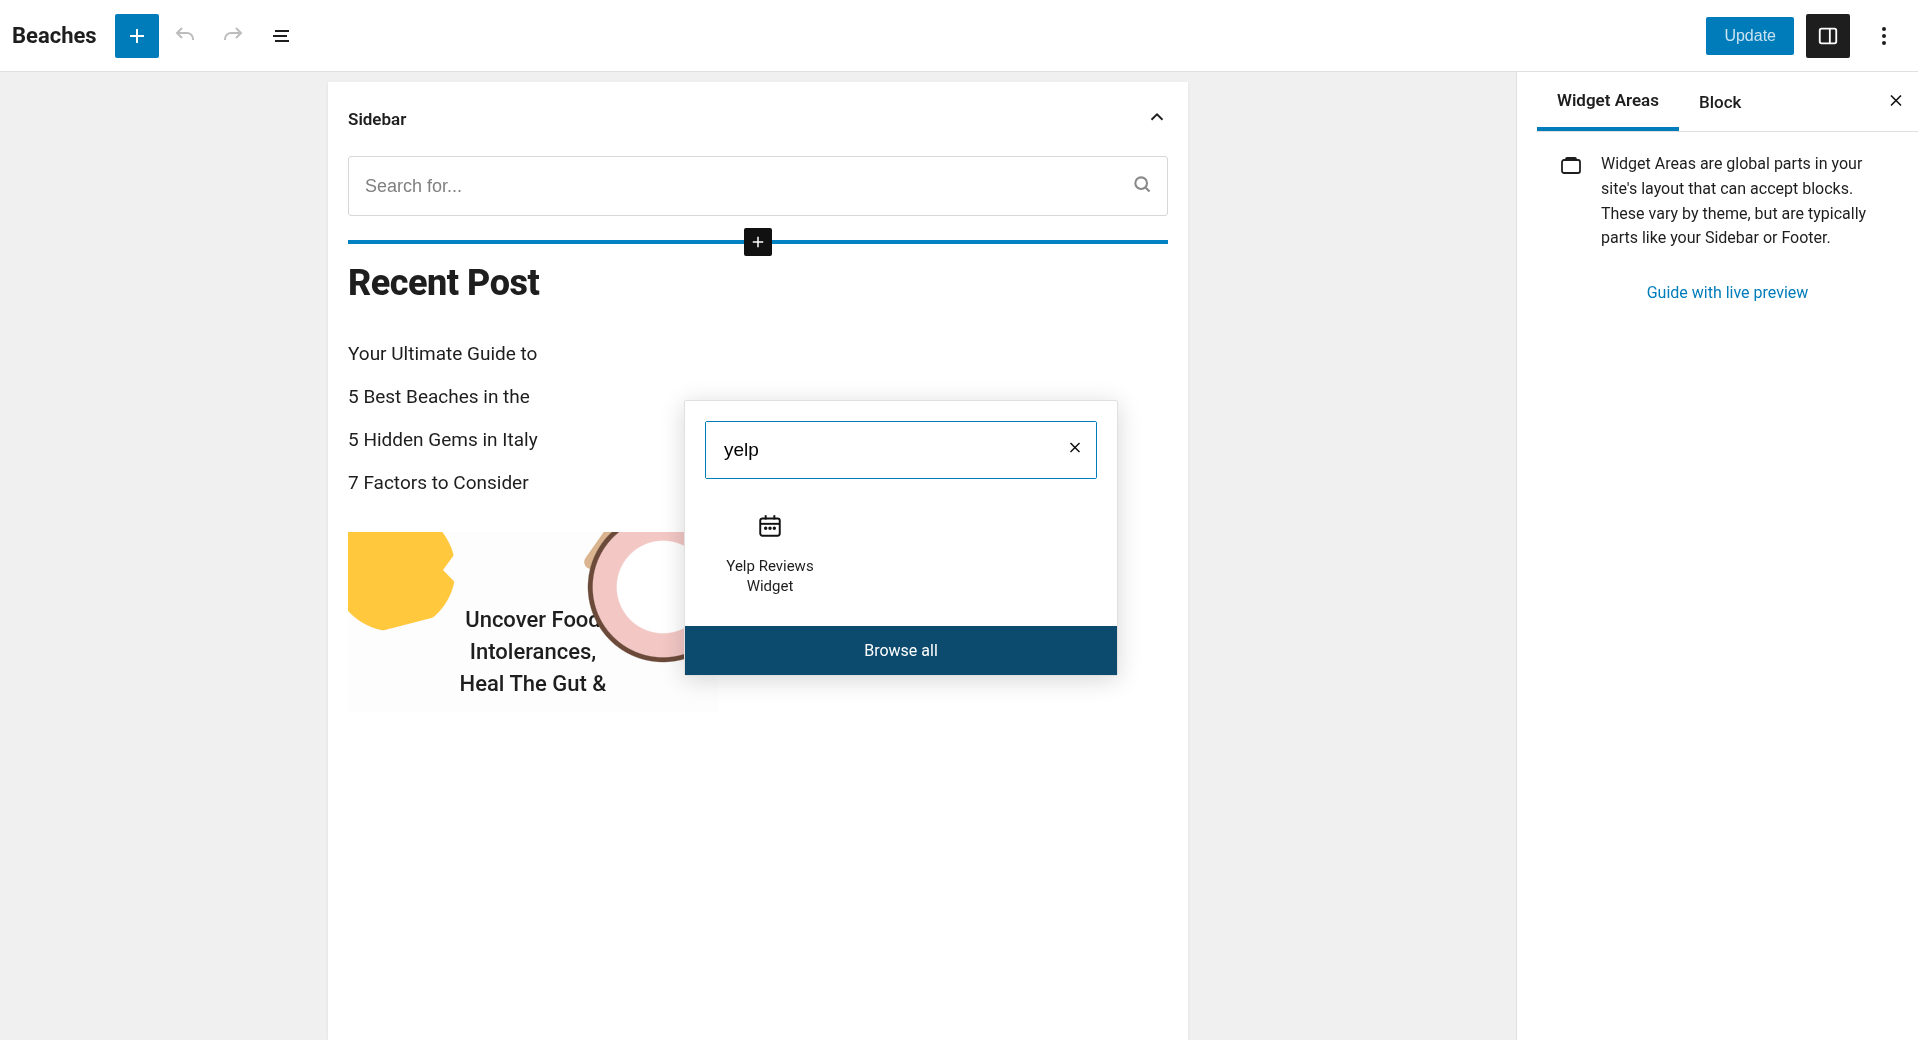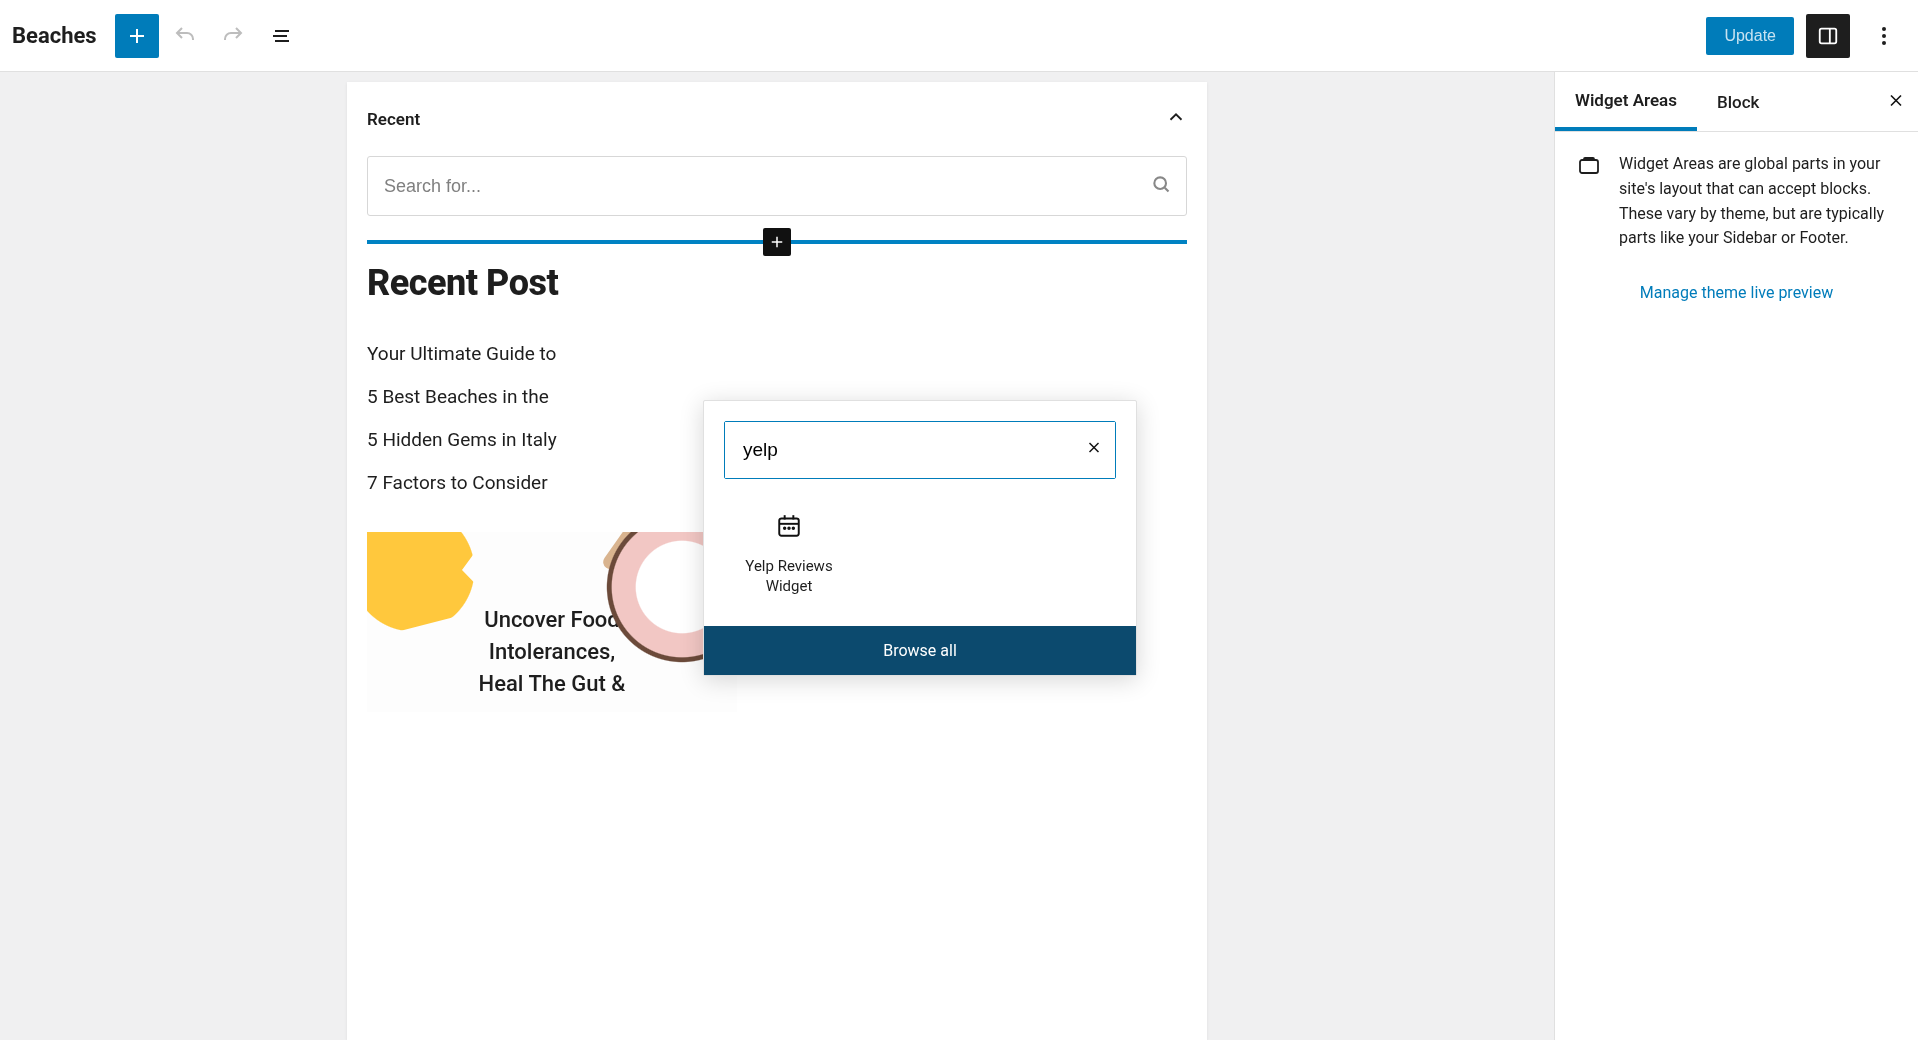--- a/index.html
+++ b/index.html
@@ -53,21 +53,21 @@
   .inserter-search { position: relative; border: 1.5px solid #007cba; border-radius: 2px; }
   .inserter-search input { width: 100%; height: 56px; border: none; outline: none; padding: 0 48px 0 18px; font-size: 19px; }
   .inserter-clear { position: absolute; right: 12px; top: 50%; transform: translateY(-50%); background: none; border: none; cursor: pointer; font-size: 20px; color: #111; }
   .inserter-results { padding: 10px 20px 26px 20px; display: flex; }
   .block-tile { width: 130px; text-align: center; cursor: pointer; padding: 4px; }
   .block-tile-icon { width: 26px; height: 26px; margin: 0 auto 18px auto; color: #111; }
   .block-tile-label { font-size: 15px; line-height: 1.3; }
   .inserter-browse { background: #0c4a6e; color: #fff; text-align: center; padding: 15px; font-size: 16px; cursor: pointer; }
 
   
-  .settings { width: 364px; background: #fff; border-left: 1px solid #e0e0e0; }
+  .settings { width: 402px; background: #fff; border-left: 1px solid #e0e0e0; padding-left: 20px; }
   .settings-tabs { display: flex; align-items: center; border-bottom: 1px solid #e0e0e0; position: relative; }
   .settings-tab { padding: 18px 20px 17px 20px; font-size: 17px; font-weight: 500; cursor: pointer; }
   .settings-tab.active { border-bottom: 4px solid #007cba; font-weight: 600; }
   .settings-close { position: absolute; right: 12px; top: 50%; transform: translateY(-50%); background: none; border: none; cursor: pointer; color: #111; }
   .settings-body { padding: 20px 22px; display: flex; gap: 18px; }
   .settings-body-icon { flex: 0 0 24px; padding-top: 2px; }
   .settings-body-text { font-size: 16px; line-height: 1.55; }
   .settings-link { display: block; text-align: center; color: #007cba; font-size: 16px; padding: 12px 0; cursor: pointer; }
 </style>
 </head>
@@ -117,21 +117,21 @@
           <circle cx="12" cy="19" r="2"></circle>
         </svg>
     </button>
   </div>
 </div>
 
 <div class="main">
   <div class="canvas">
     <div class="panel">
       <div class="panel-header">
-        <span class="panel-title">Recent</span>
+        <span class="panel-title">Sidebar</span>
         <span>
           <svg width="22" height="22" viewBox="0 0 24 24" fill="none" stroke="currentColor" stroke-width="2">
               <polyline points="18 15 12 9 6 15"></polyline>
             </svg>
         </span>
       </div>
 
       <div class="sidebar-content">
 
         <div class="search-widget">
@@ -221,15 +221,15 @@
     </div>
     <div class="settings-body">
       <div class="settings-body-icon">
         <svg width="24" height="24" viewBox="0 0 24 24" fill="none" stroke="currentColor" stroke-width="1.8">
             <rect x="3" y="6" width="18" height="13" rx="2"></rect>
             <path d="M7 6V5a1 1 0 011-1h8a1 1 0 011 1v1"></path>
           </svg>
       </div>
       <div class="settings-body-text">Widget Areas are global parts in your site's layout that can accept blocks. These vary by theme, but are typically parts like your Sidebar or Footer.</div>
     </div>
-    <a class="settings-link">Manage theme live preview</a>
+    <a class="settings-link">Guide with live preview</a>
   </div>
 </div>
 
 </body></html>

